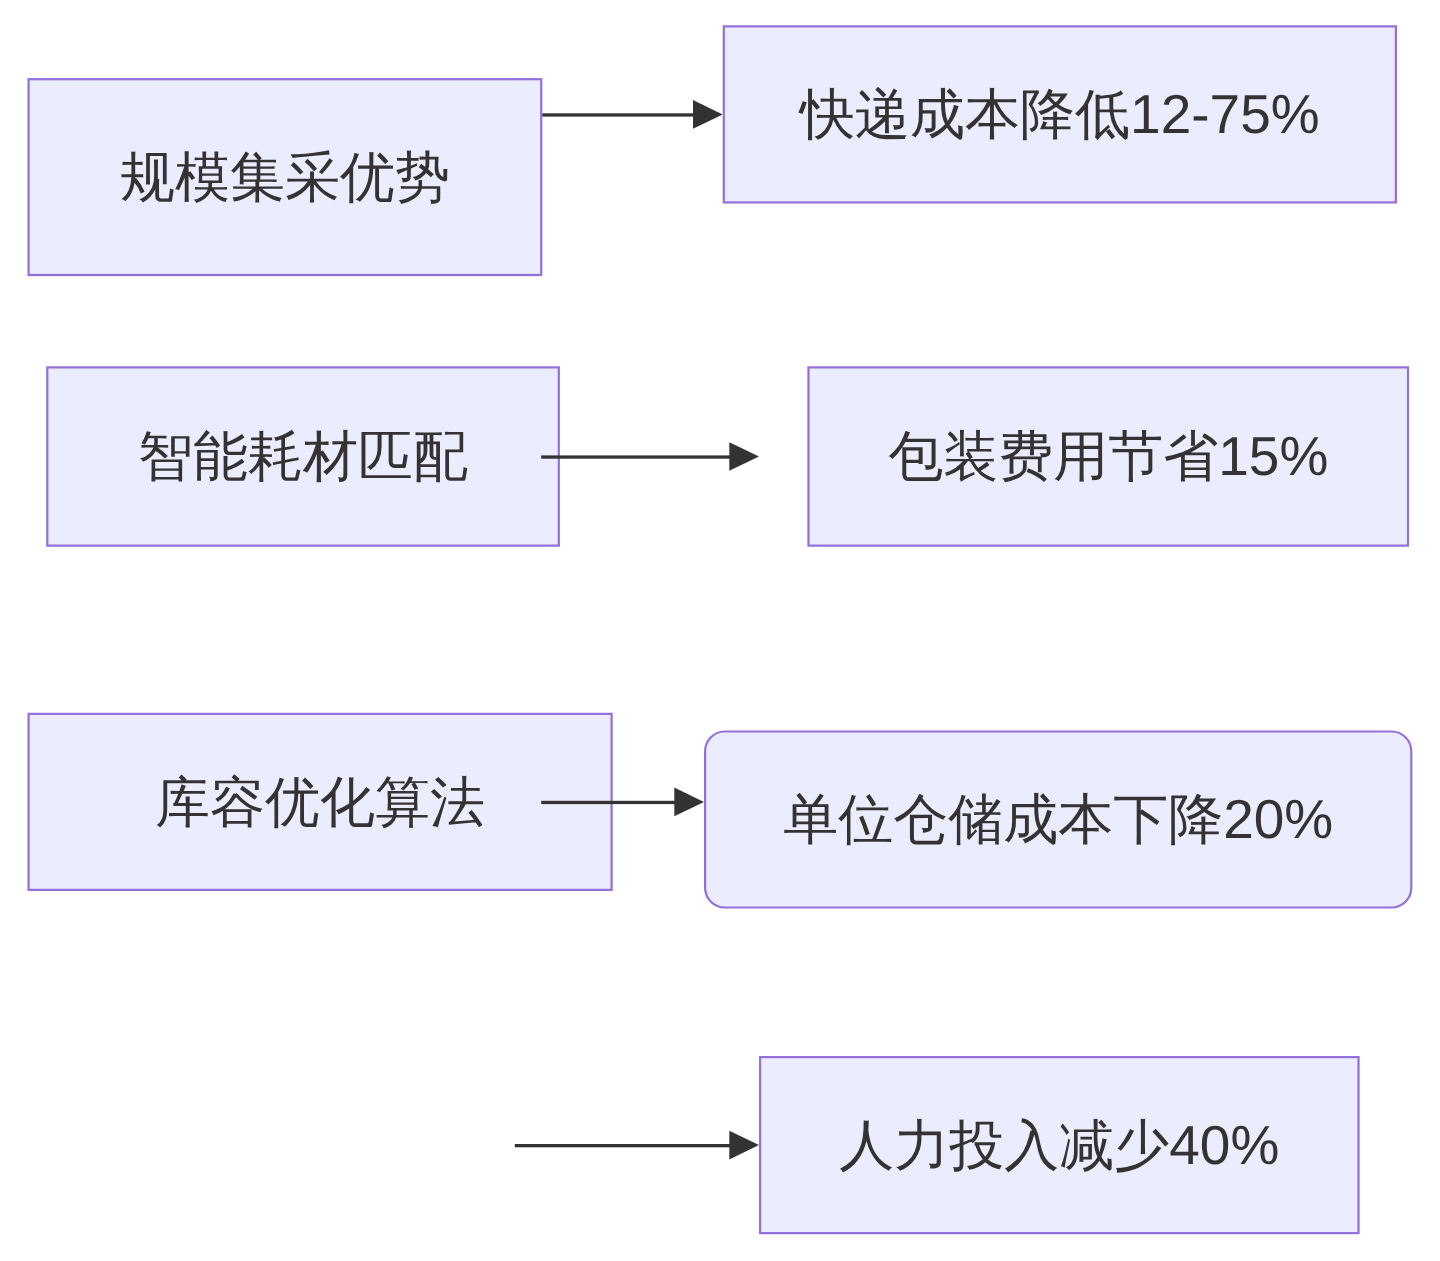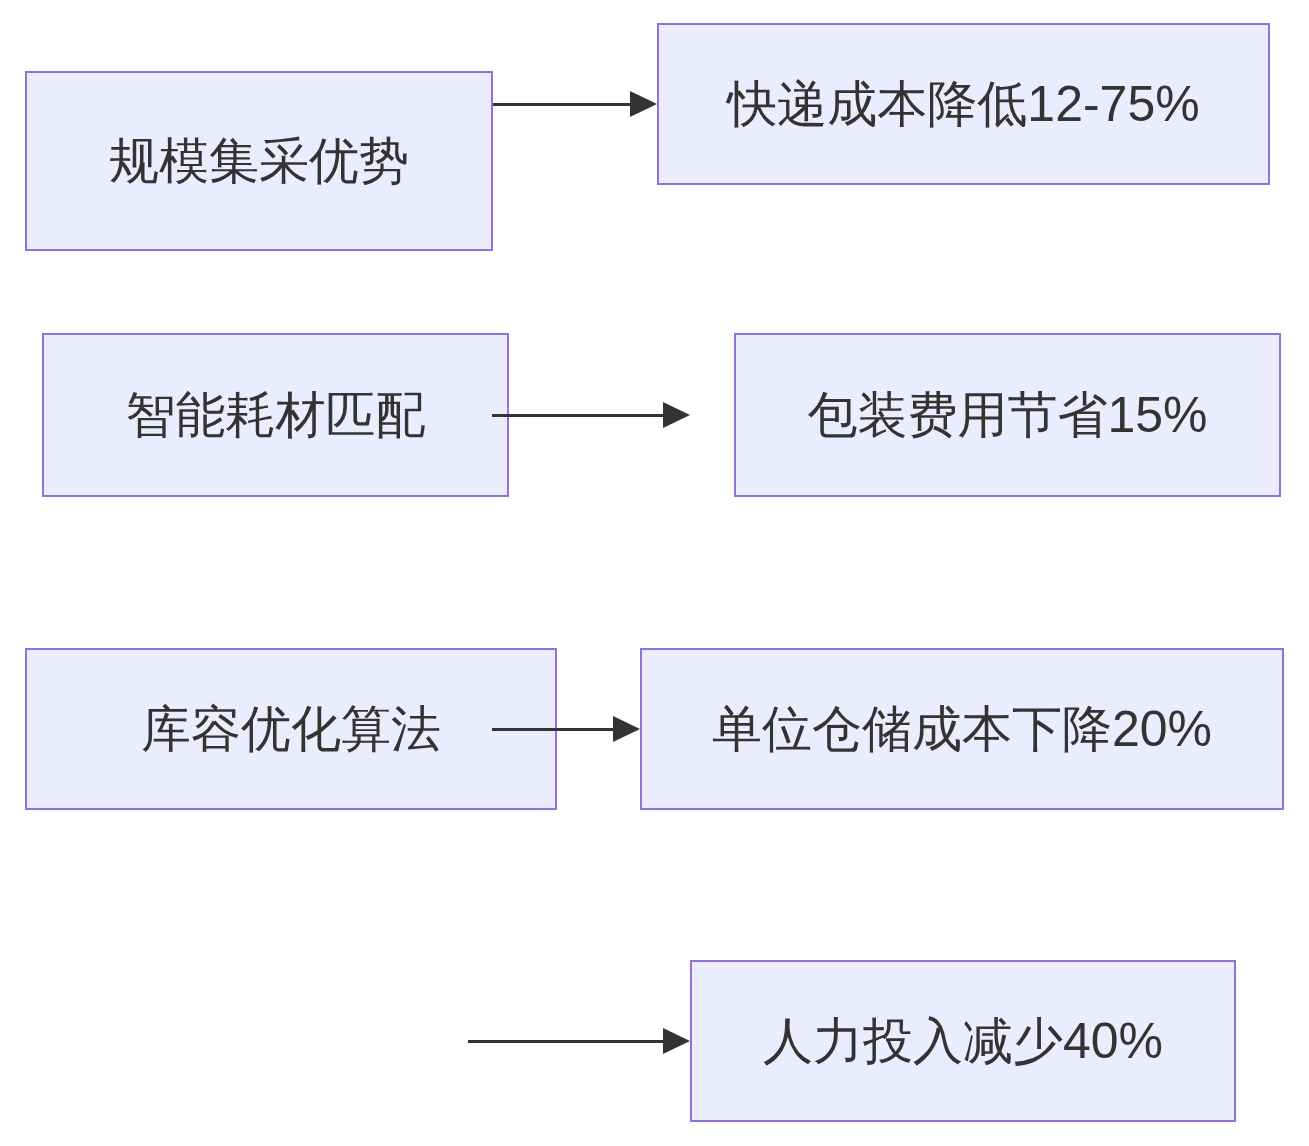--- a/index.html
+++ b/index.html
@@ -47,21 +47,21 @@
   .n1s { left: 25px;  top: 23px;  width: 468px; height: 180px; margin-top: 48px; }
   .a1  { left: 493px; top: 90px;  width: 164px; }
   .n1t { left: 657px; top: 23px;  width: 613px; height: 162px; }
   
   .n2s { left: 42px;  top: 333px; width: 467px; height: 164px; }
   .a2  { left: 492px; top: 401px; width: 198px; }
   .n2t { left: 690px; top: 333px; width: 547px; height: 164px; margin-left: 44px; }
   
   .n3s { left: 25px;  top: 648px; width: 532px; height: 162px; }
   .a3  { left: 492px; top: 715px; width: 148px; }
-  .n3t { left: 640px; top: 648px; width: 644px; height: 162px; }
+  .n3t { left: 640px; top: 664px; width: 644px; height: 162px; border-radius: 19px; }
   
   .n4s { left: 43px;  top: 960px; width: 425px; height: 162px; }
   .a4  { left: 468px; top: 1027px; width: 222px; }
   .n4t { left: 690px; top: 960px; width: 546px; height: 162px; }
 </style>
 </head>
 <body>
 
 <div class="canvas">
 

